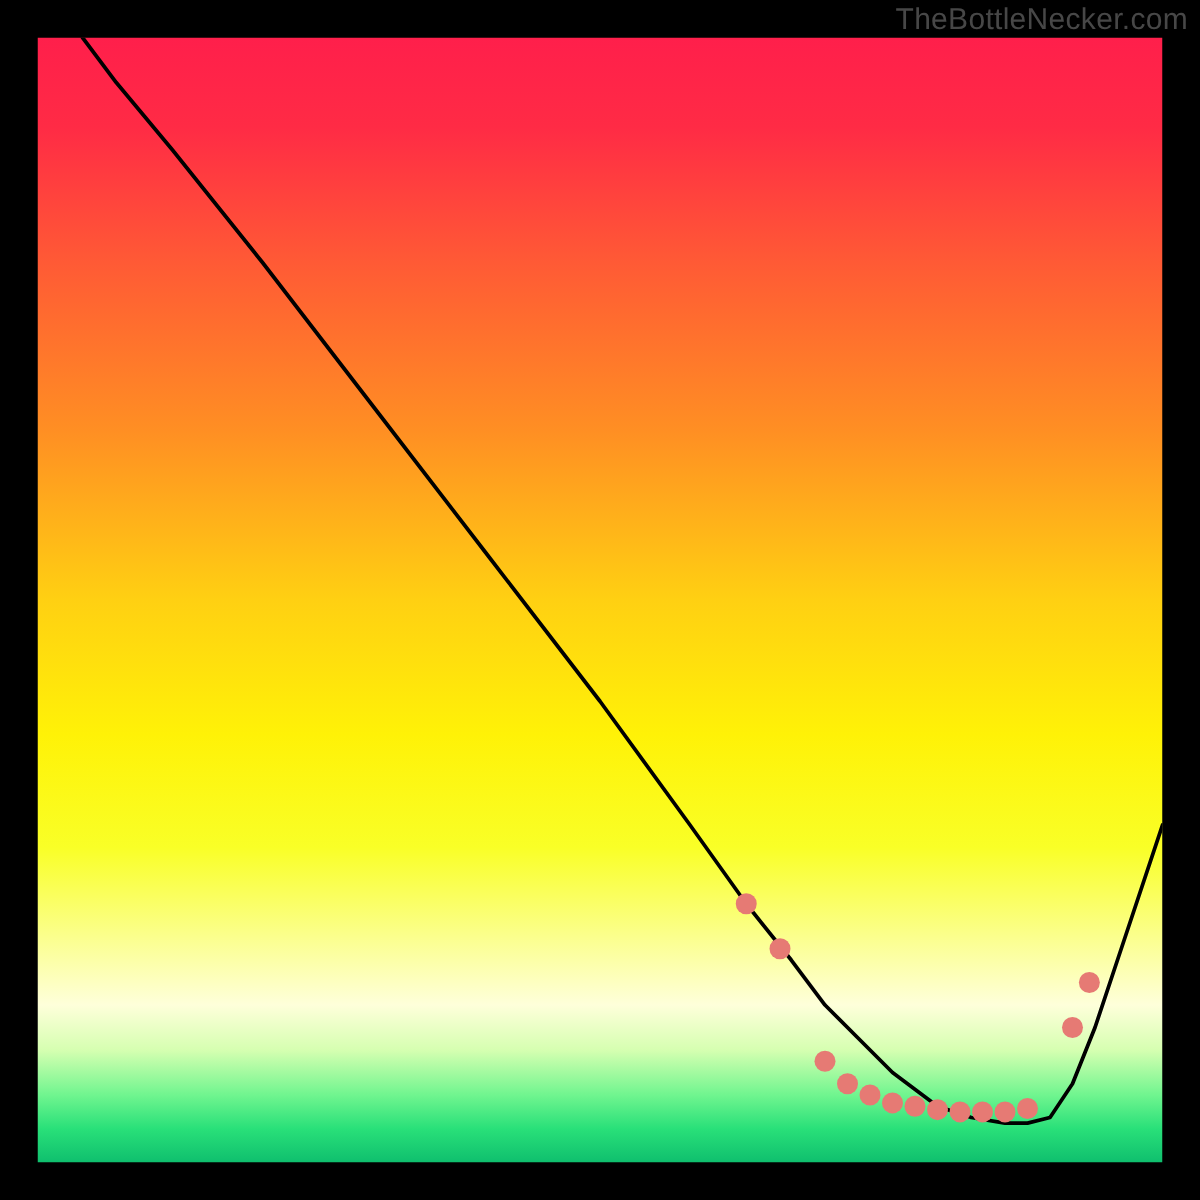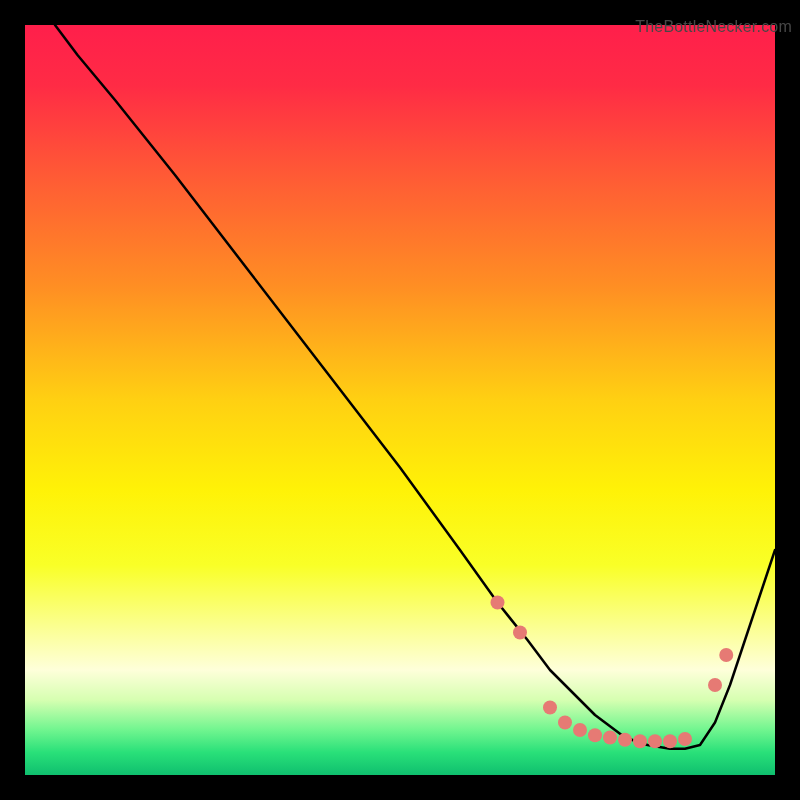--- a/index.html
+++ b/index.html
@@ -21,24 +21,24 @@
   }
   .plot {
     position: absolute;
     left: 0;
     top: 0;
     width: 750px;
     height: 750px;
   }
   .watermark {
     position: absolute;
-    top: 18px;
+    top: 2px;
     right: 8px;
     color: #474747;
-    font-size: 16px;
+    font-size: 20px;
     font-weight: 500;
     letter-spacing: 0.2px;
     z-index: 10;
   }
   svg { display: block; }
 </style>
 </head>
 <body>
 
 <div class="watermark">TheBottleNecker.com</div>

